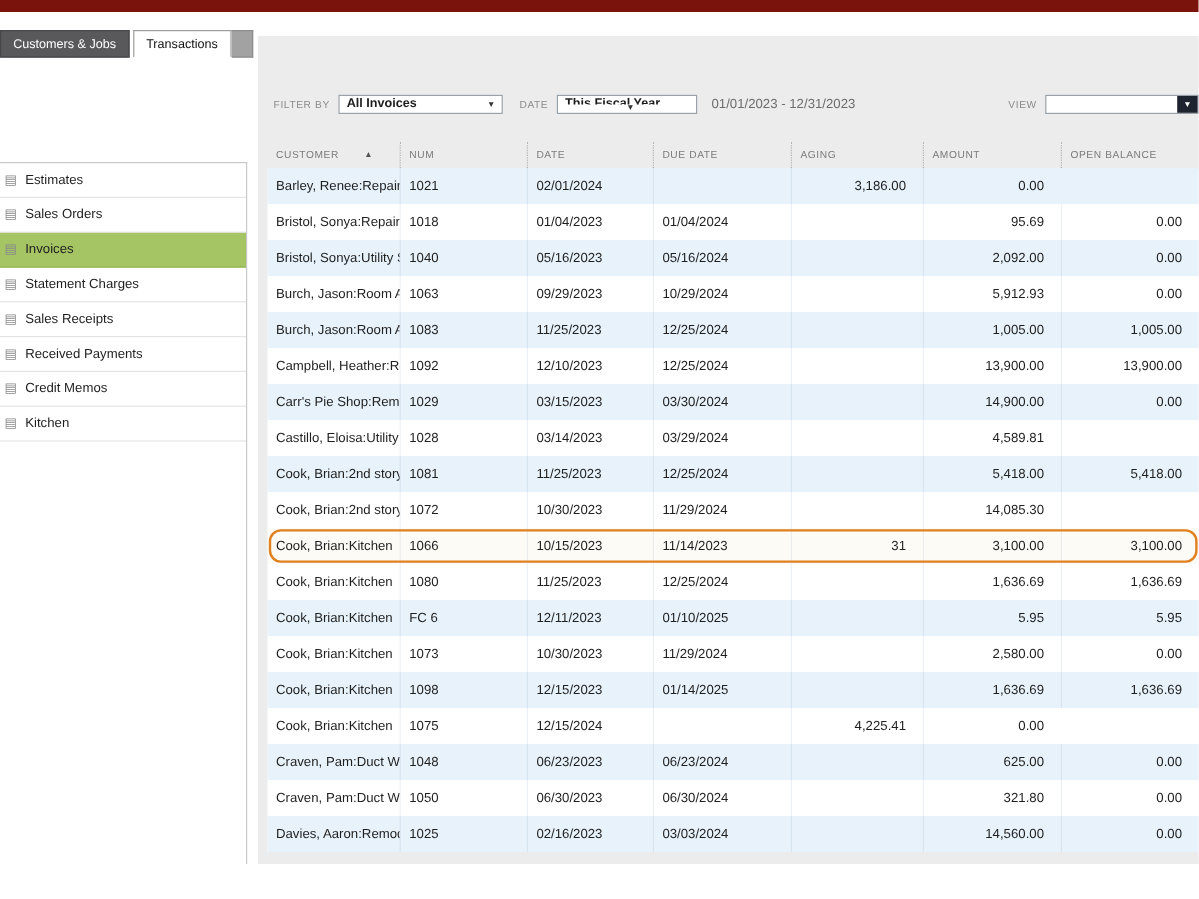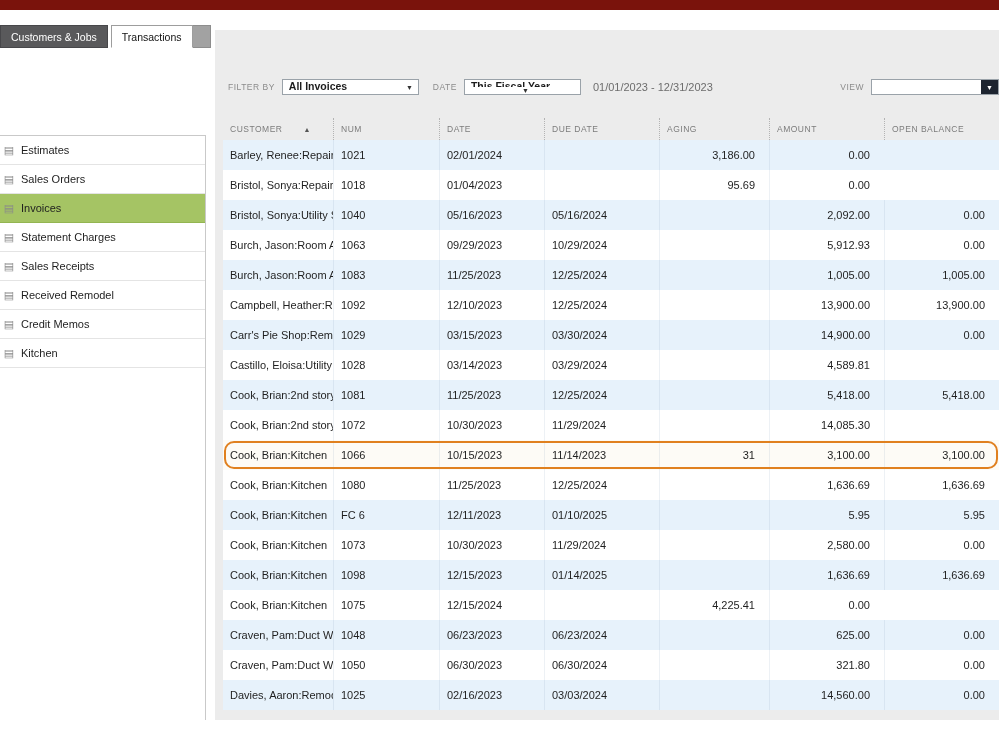--- a/index.html
+++ b/index.html
@@ -93,21 +93,21 @@
     <div class="side-item">
       <span class="doc-icon">▤</span>
       <span>Statement Charges</span>
     </div>
     <div class="side-item">
       <span class="doc-icon">▤</span>
       <span>Sales Receipts</span>
     </div>
     <div class="side-item">
       <span class="doc-icon">▤</span>
-      <span>Received Remodel</span>
+      <span>Received Payments</span>
     </div>
     <div class="side-item">
       <span class="doc-icon">▤</span>
       <span>Credit Memos</span>
     </div>
     <div class="side-item">
       <span class="doc-icon">▤</span>
       <span>Kitchen</span>
     </div>
   </div>
@@ -152,20 +152,21 @@
           <div class="cell c1">1021</div>
           <div class="cell c3">02/01/2024</div>
           <div class="cell c4 num"></div>
           <div class="cell c5 num">3,186.00</div>
           <div class="cell c6 num">0.00</div>
         </div>
         <div class="trow even">
           <div class="cell c0">Bristol, Sonya:Repairs</div>
           <div class="cell c1">1018</div>
           <div class="cell c2">01/04/2023</div>
+          <div class="cell c3">01/04/2024</div>
           <div class="cell c4 num"></div>
           <div class="cell c5 num">95.69</div>
           <div class="cell c6 num">0.00</div>
         </div>
         <div class="trow odd">
           <div class="cell c0">Bristol, Sonya:Utility Shed</div>
           <div class="cell c1">1040</div>
           <div class="cell c2">05/16/2023</div>
           <div class="cell c3">05/16/2024</div>
           <div class="cell c4 num"></div>

